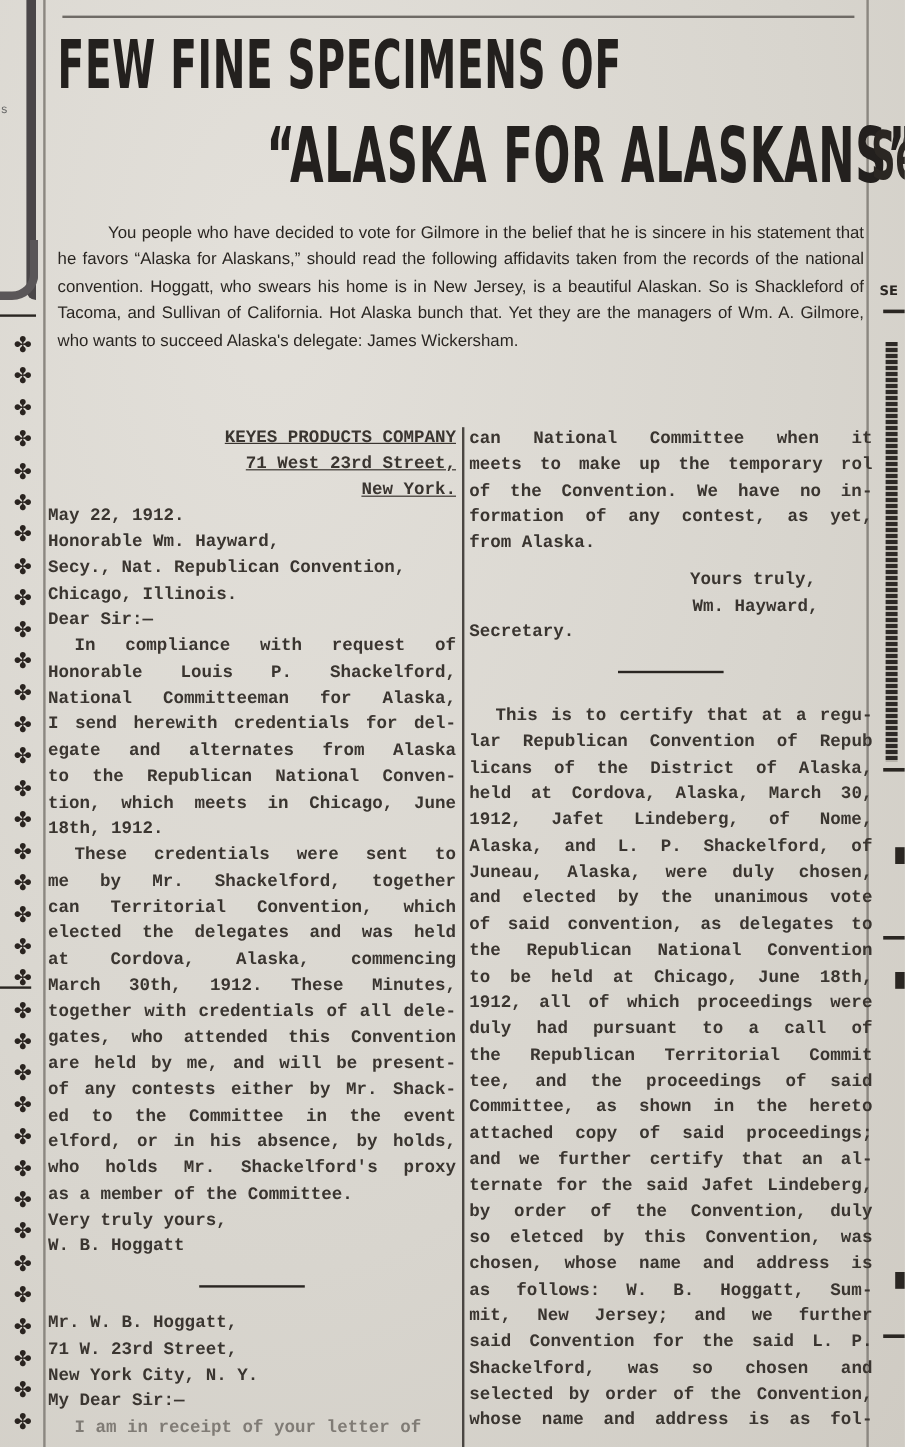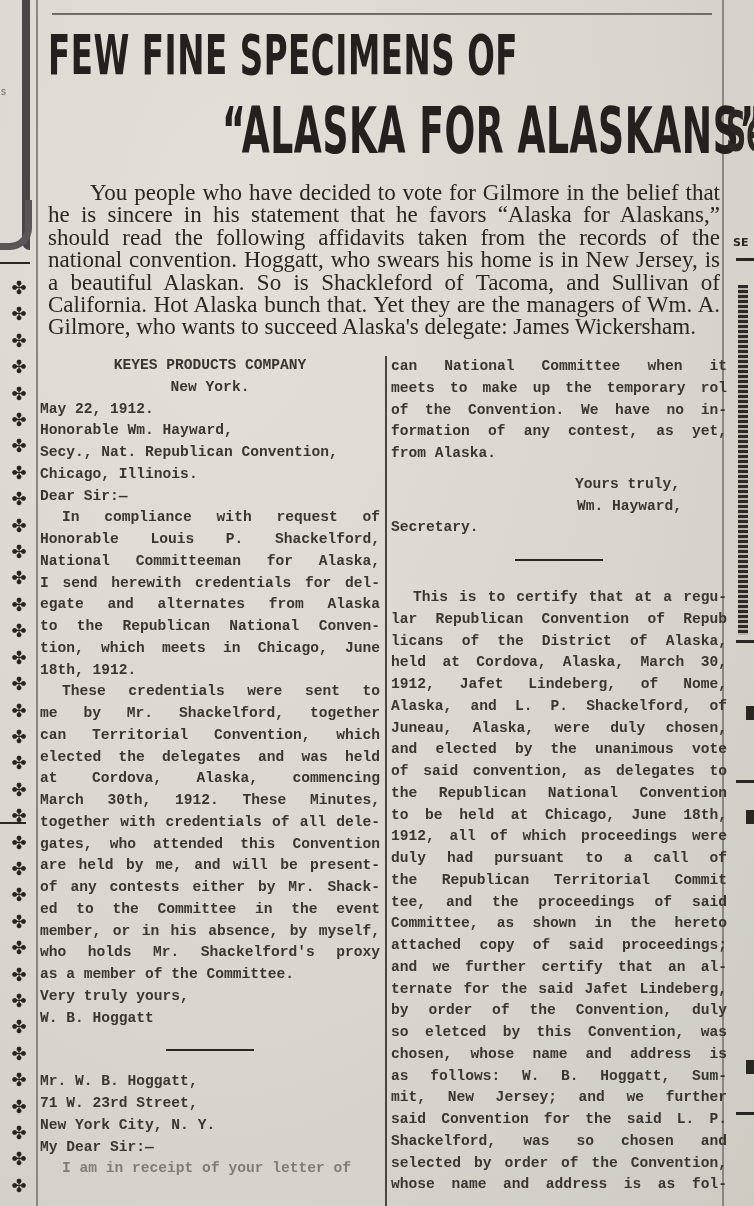--- a/index.html
+++ b/index.html
@@ -66,31 +66,31 @@
     font-size: 11px; font-weight: bold; color: #2a2622;
   }
   .side-dash { position: absolute; left: 736px; width: 18px; height: 3px; background: #2a2622; }
   .side-chain {
     position: absolute; left: 738px; top: 285px; width: 10px; height: 350px;
     background: repeating-linear-gradient(180deg, #2d2926 0 3px, #b7b3ab 3px 5px);
   }
   .side-block { position: absolute; left: 746px; width: 8px; height: 14px; background: #2a2622; }
   .intro {
     position: absolute; left: 48px; top: 182px; width: 672px;
-    font-family: Liberation Serif, serif; font-size: 23px; line-height: 22.4px;
+    font-family: Liberation Sans, sans-serif; font-size: 14px; line-height: 22.4px;
     text-align: justify; color: #2a2622; text-indent: 42px;
   }
   .col {
     position: absolute; font-family: "Liberation Mono", monospace; font-weight: bold;
     font-size: 14.6px; line-height: 21.75px; color: #3a3530;
   }
   .col-left { left: 40px; top: 355px; width: 340px; }
   .col-right { left: 391px; top: 356px; width: 336px; }
   .line { white-space: pre; overflow: hidden; }
-  .c { text-align: center; }
+  .c { text-align: right; text-decoration: underline; }
   .r { }
   .j { text-align: justify; text-align-last: justify; }
   .ind { padding-left: 22px; }
   .sep { display: block; width: 88px; height: 2px; background: #2a2622; margin: 0 auto; }
 </style>
 </head>
 <body>
 
 <div class="paper">
   <div class="left-thick-rule"></div>
@@ -151,20 +151,21 @@
   <div class="side-block" style="top:706px"></div>
   <div class="side-dash" style="top:780px"></div>
   <div class="side-block" style="top:810px"></div>
   <div class="side-block" style="top:1060px"></div>
   <div class="side-dash" style="top:1112px"></div>
 
   <p class="intro" style="margin:0">You people who have decided to vote for Gilmore in the belief that he is sincere in his statement that he favors “Alaska for Alaskans,” should read the following affidavits taken from the records of the national convention. Hoggatt, who swears his home is in New Jersey, is a beautiful Alaskan. So is Shackleford of Tacoma, and Sullivan of California. Hot Alaska bunch that. Yet they are the managers of Wm. A. Gilmore, who wants to succeed Alaska's delegate: James Wickersham.</p>
 
   <div class="col col-left">
     <div class="line c">KEYES PRODUCTS COMPANY</div>
+    <div class="line c">71 West 23rd Street,</div>
     <div class="line c">New York.</div>
     <div class="line r" style="padding-right:28px">May 22, 1912.</div>
     <div class="line">Honorable Wm. Hayward,</div>
     <div class="line">Secy., Nat. Republican Convention,</div>
     <div class="line">Chicago, Illinois.</div>
     <div class="line">Dear Sir:—</div>
     <div id="left-body">
         <div class="line j ind">In compliance with request of</div>
         <div class="line j">Honorable Louis P. Shackelford,</div>
         <div class="line j">National Committeeman for Alaska,</div>
@@ -177,21 +178,21 @@
         <div class="line j">me by Mr. Shackelford, together</div>
         <div class="line j">can Territorial Convention, which</div>
         <div class="line j">elected the delegates and was held</div>
         <div class="line j">at Cordova, Alaska, commencing</div>
         <div class="line j">March 30th, 1912. These Minutes,</div>
         <div class="line j">together with credentials of all dele-</div>
         <div class="line j">gates, who attended this Convention</div>
         <div class="line j">are held by me, and will be present-</div>
         <div class="line j">of any contests either by Mr. Shack-</div>
         <div class="line j">ed to the Committee in the event</div>
-        <div class="line j">member, or in his absence, by myself,</div>
+        <div class="line j">elford, or in his absence, by holds,</div>
         <div class="line j">who holds Mr. Shackelford's proxy</div>
         <div class="line">as a member of the Committee.</div>
       </div>
     <div class="line r" style="padding-right:58px">Very truly yours,</div>
     <div class="line r">W. B. Hoggatt</div>
     <div style="height:22px;padding-top:20px">
         <span class="sep"></span>
       </div>
     <div class="line">Mr. W. B. Hoggatt,</div>
     <div class="line">71 W. 23rd Street,</div>

